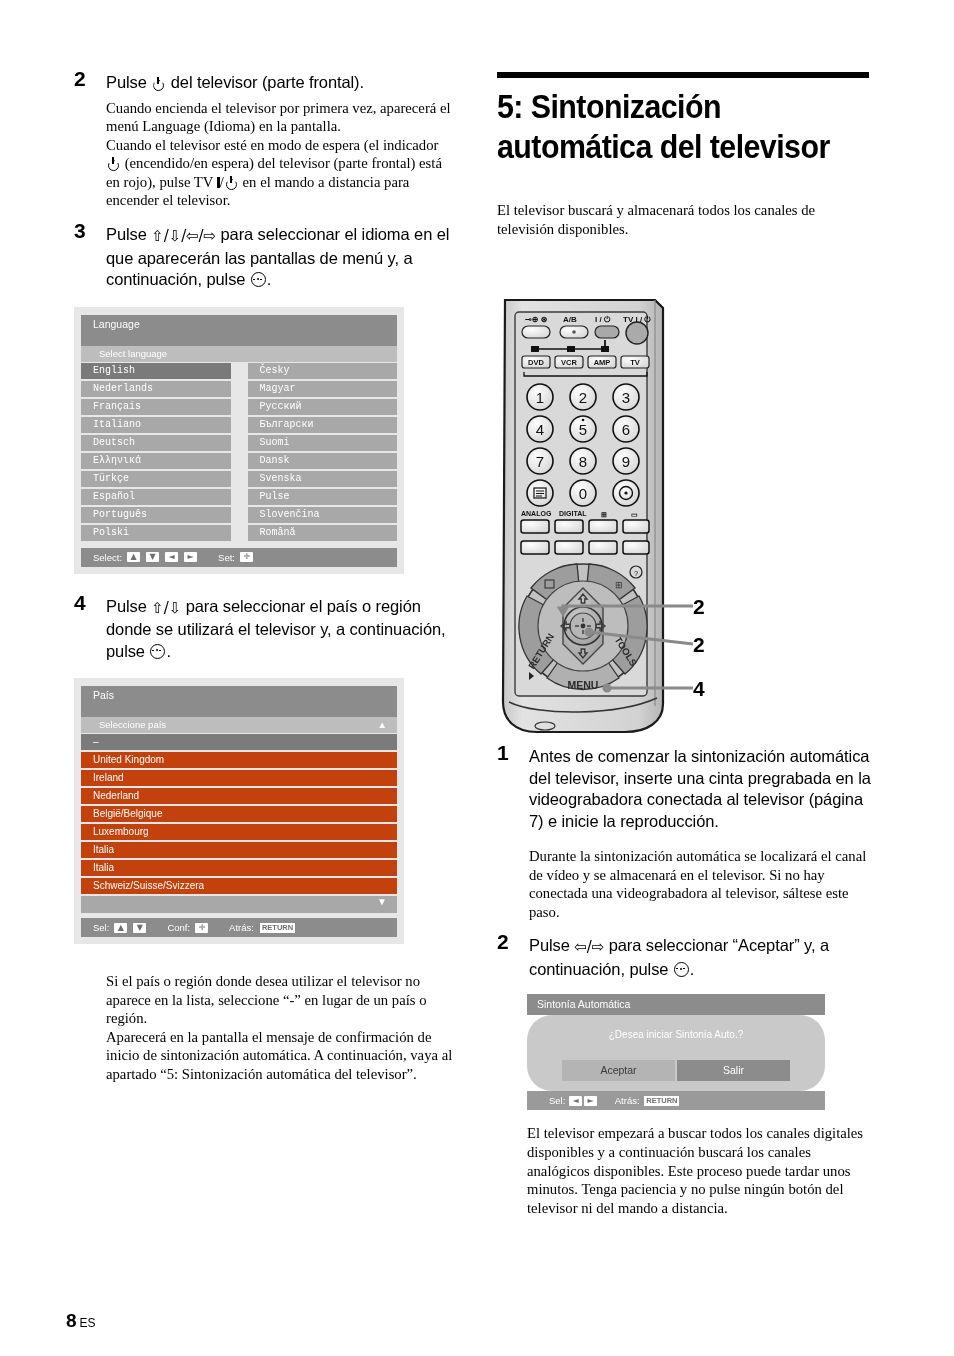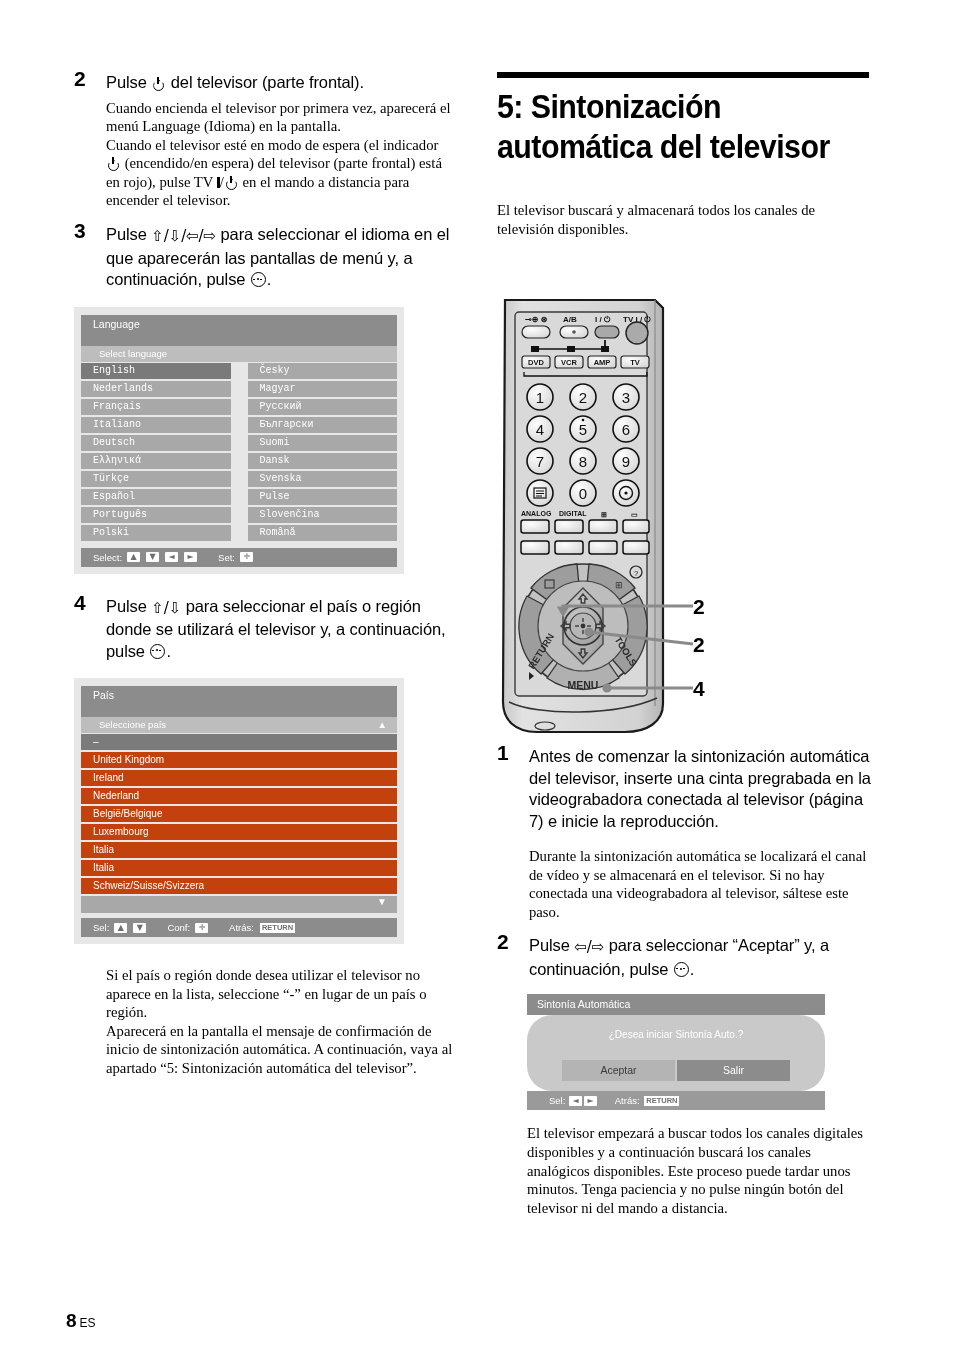--- a/index.html
+++ b/index.html
@@ -266,21 +266,21 @@
           <span class="key">▼</span>
         <span class="gap"></span>
         <span>Conf:</span>
         <span class="key plus">✛</span>
         <span class="gap"></span>
         <span>Atrás:</span>
         <span class="keytxt">RETURN</span>
       </div>
     </div>
 
-    <div class="plain tight" style="margin-top:22px;margin-left:32px;">
+    <div class="plain tight" style="margin-top:28px;margin-left:32px;">
       <p>Si el país o región donde desea utilizar el televisor no aparece en la lista, seleccione “-” en lugar de un país o región.</p>
       <p>Aparecerá en la pantalla el mensaje de confirmación de inicio de sintonización automática. A continuación, vaya al apartado “5: Sintonización automática del televisor”.</p>
     </div>
 
   </div>
 
   <div class="col-right">
     <div class="rule"></div>
     <h1 class="h1">5: Sintonización automática del televisor</h1>
     <div class="plain" style="width:372px;">El televisor buscará y almacenará todos los canales de televisión disponibles.</div>

